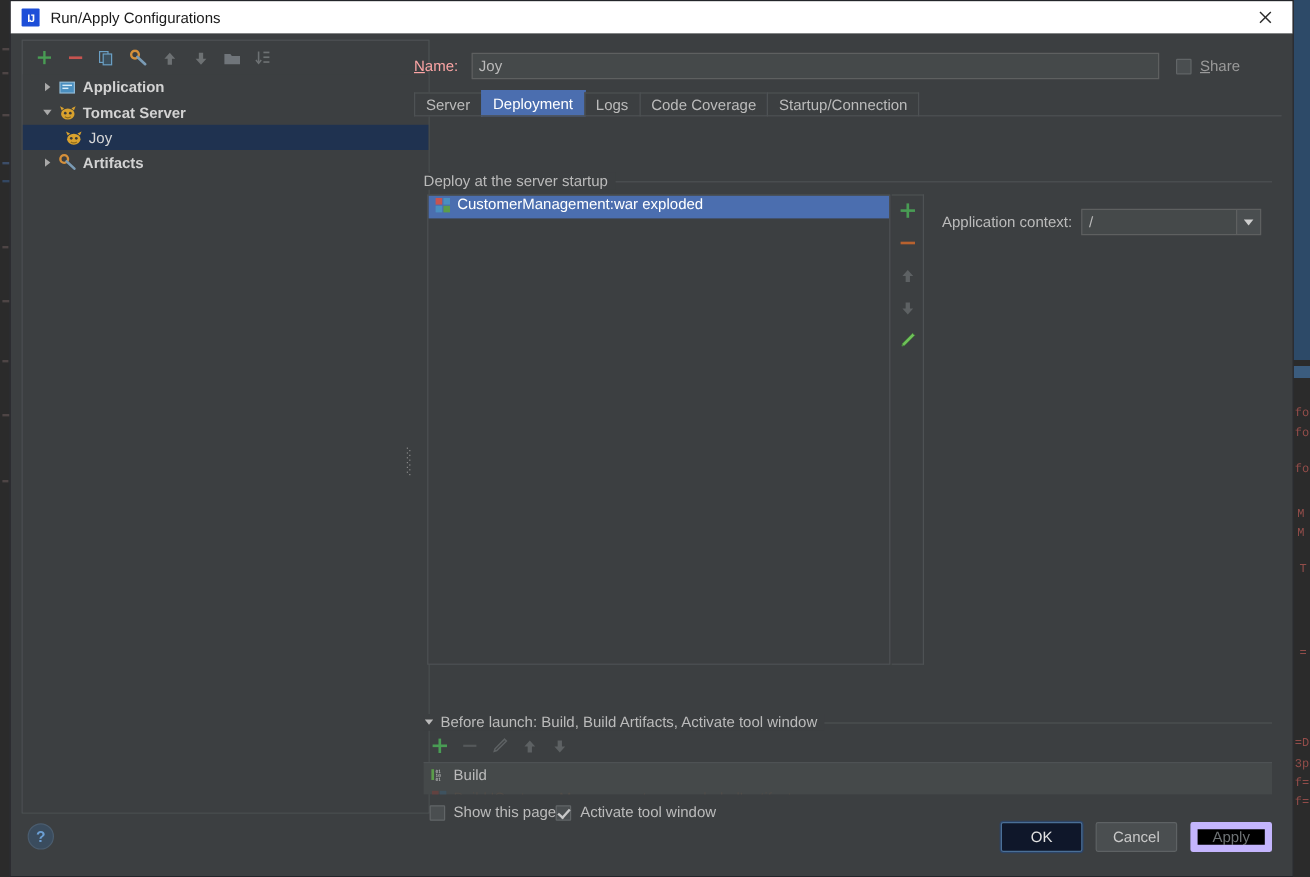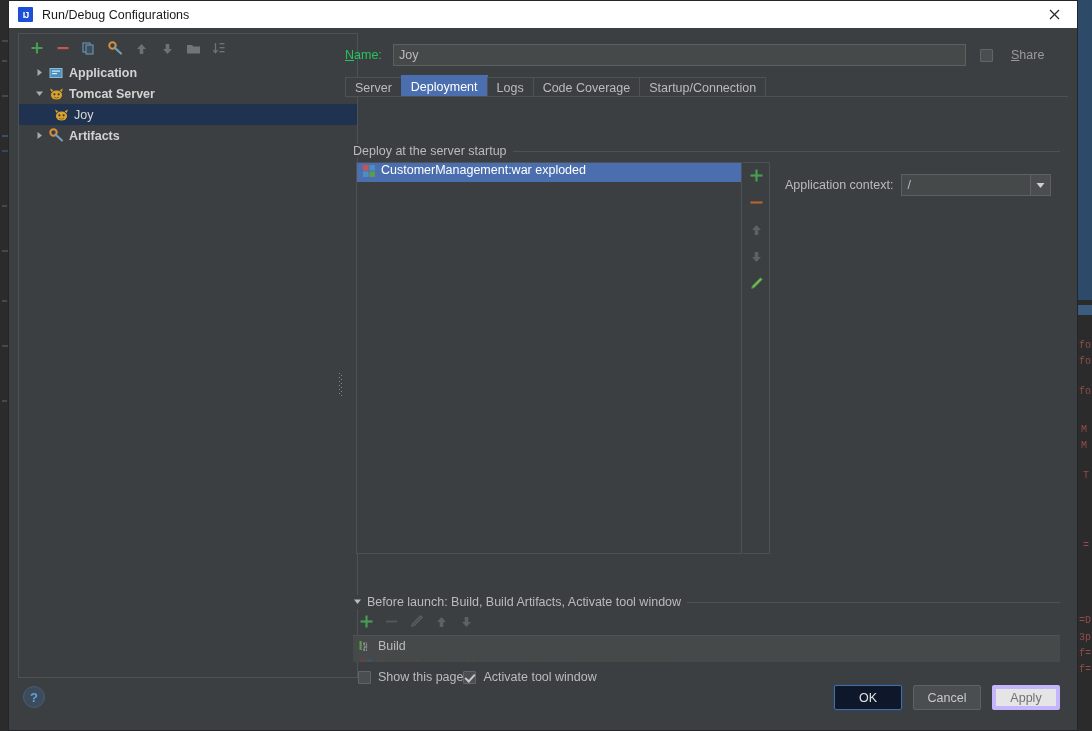--- a/index.html
+++ b/index.html
@@ -177,42 +177,42 @@
 
   .name-row {
     position: absolute;
     left: 0; top: 10px; right: 0;
     height: 24px;
     display: flex;
     align-items: center;
   }
   .name-label {
     font-size: 12.5px;
-    color: #22c55e;
+    color: #fca5a5;
     width: 48px;
     flex: none;
   }
   .name-label u { text-decoration: underline; }
   .name-input {
     flex: 1;
     height: 22px;
     background: #45494a;
     border: 1px solid #5e6060;
     box-sizing: border-box;
     color: #bbbbbb;
     font-size: 12.5px;
     font-family: "Liberation Sans", sans-serif;
     padding: 0 5px;
     outline: none;
   }
   .share-box {
     margin-left: 14px;
     display: flex;
     align-items: center;
-    gap: 18px;
+    gap: 7px;
     width: 88px;
     flex: none;
   }
   .chk {
     width: 13px; height: 13px;
     background: #4a4e50;
     border: 1px solid #616567;
     box-sizing: border-box;
     flex: none;
     position: relative;
@@ -472,22 +472,22 @@
     border: 1px solid #4a6f96;
     color: #e4e4e4;
     box-shadow: 0 0 0 1px #2d4466;
   }
   .btn.normal {
     background: #4a4e50;
     border: 1px solid #5e6264;
     color: #c9c9c9;
   }
   .btn.disabled {
-    background: #e5e5e5;
-    border: 4px solid #c4b5fd;
+    background: #000000;
+    border: 6px solid #c4b5fd;
     color: #6e7274;
     cursor: default;
   }
 </style>
 </head>
 <body>
 
 <div class="screen">
 
   <div class="bg-strip bg-left">
@@ -516,21 +516,21 @@
     <div class="bg-code" style="left:9px;top:615px;">=D</div>
     <div class="bg-code" style="left:9px;top:632px;">3p</div>
     <div class="bg-code" style="left:9px;top:648px;">f=</div>
     <div class="bg-code" style="left:9px;top:664px;">f=</div>
   </div>
 
   <div class="window">
 
     <div class="titlebar">
       <div class="ij-logo">IJ</div>
-      <div class="title-text">Run/Debug Configurations</div>
+      <div class="title-text">Run/Apply Configurations</div>
       <div class="close-btn">
         <svg width="11" height="11" viewBox="0 0 11 11">
           <line x1="1" y1="1" x2="10" y2="10" stroke="#2b2b2b" stroke-width="1.2"></line>
           <line x1="10" y1="1" x2="1" y2="10" stroke="#2b2b2b" stroke-width="1.2"></line>
         </svg>
       </div>
     </div>
 
     <div class="dlg-body">
 

